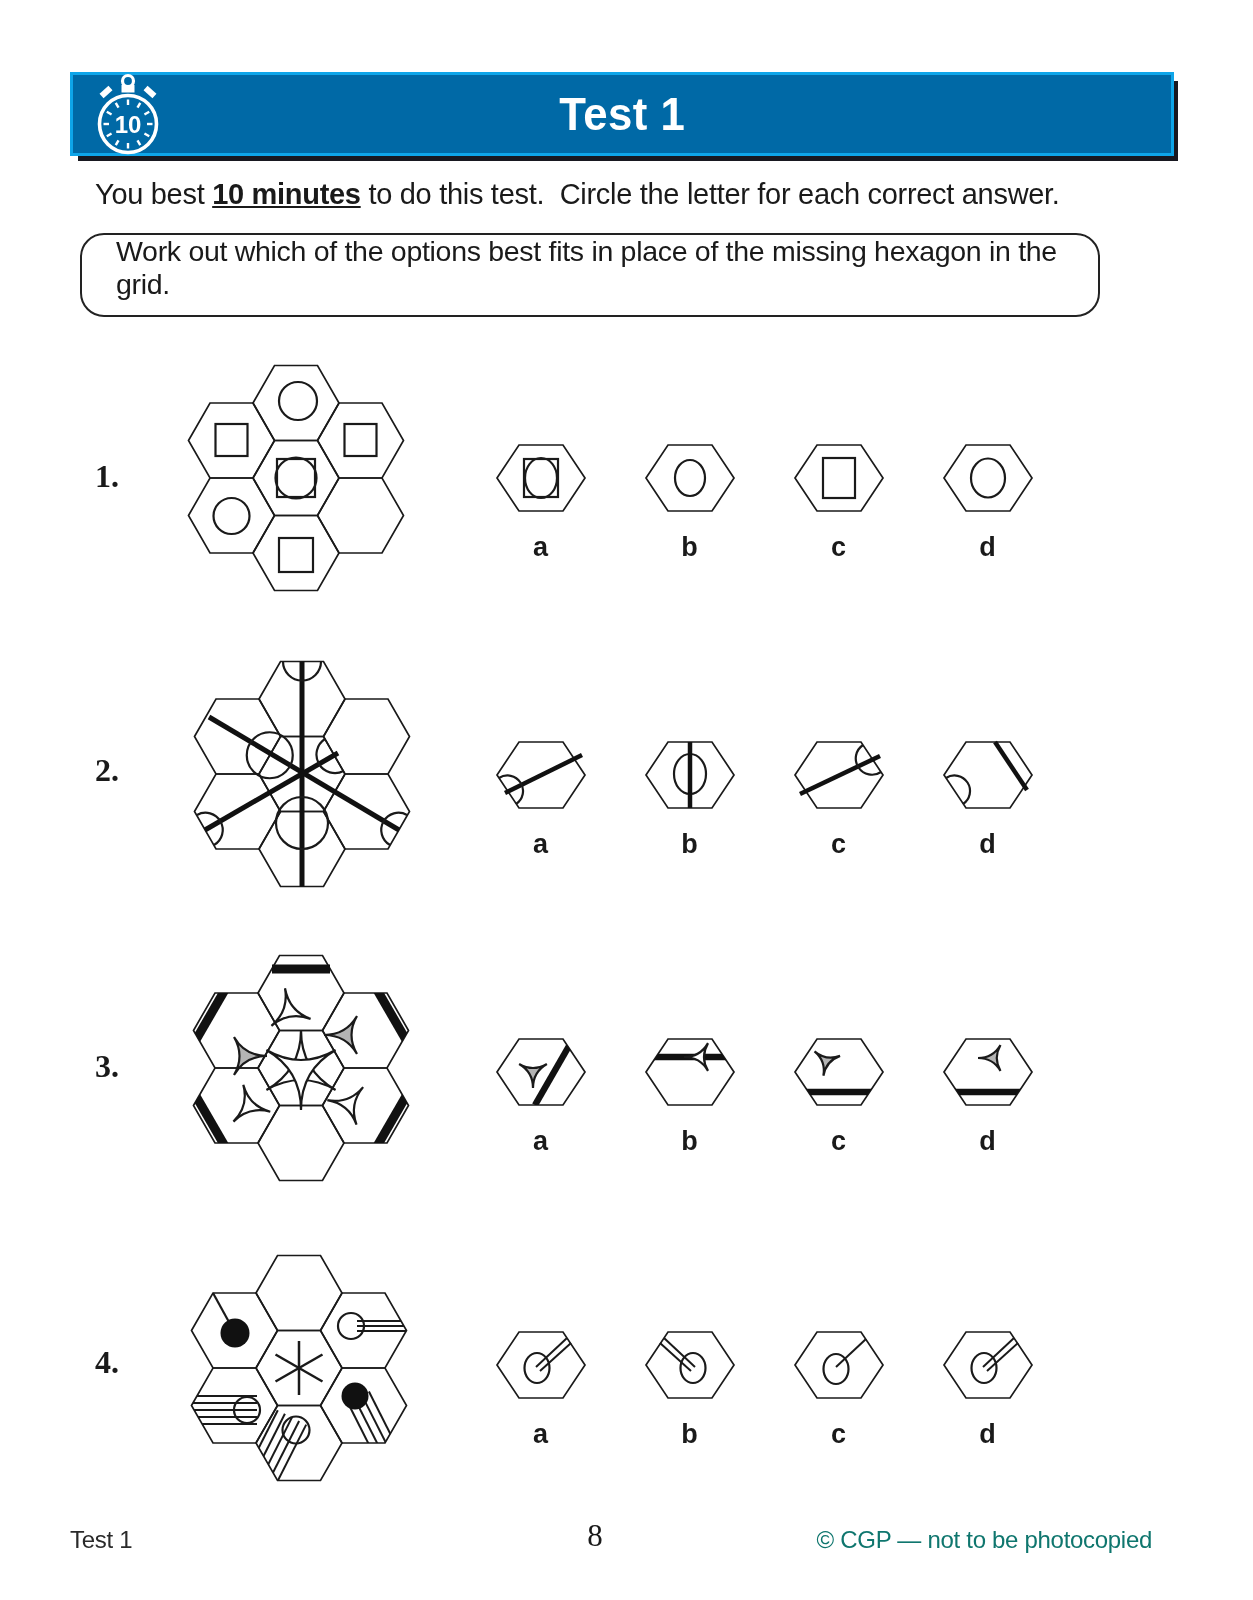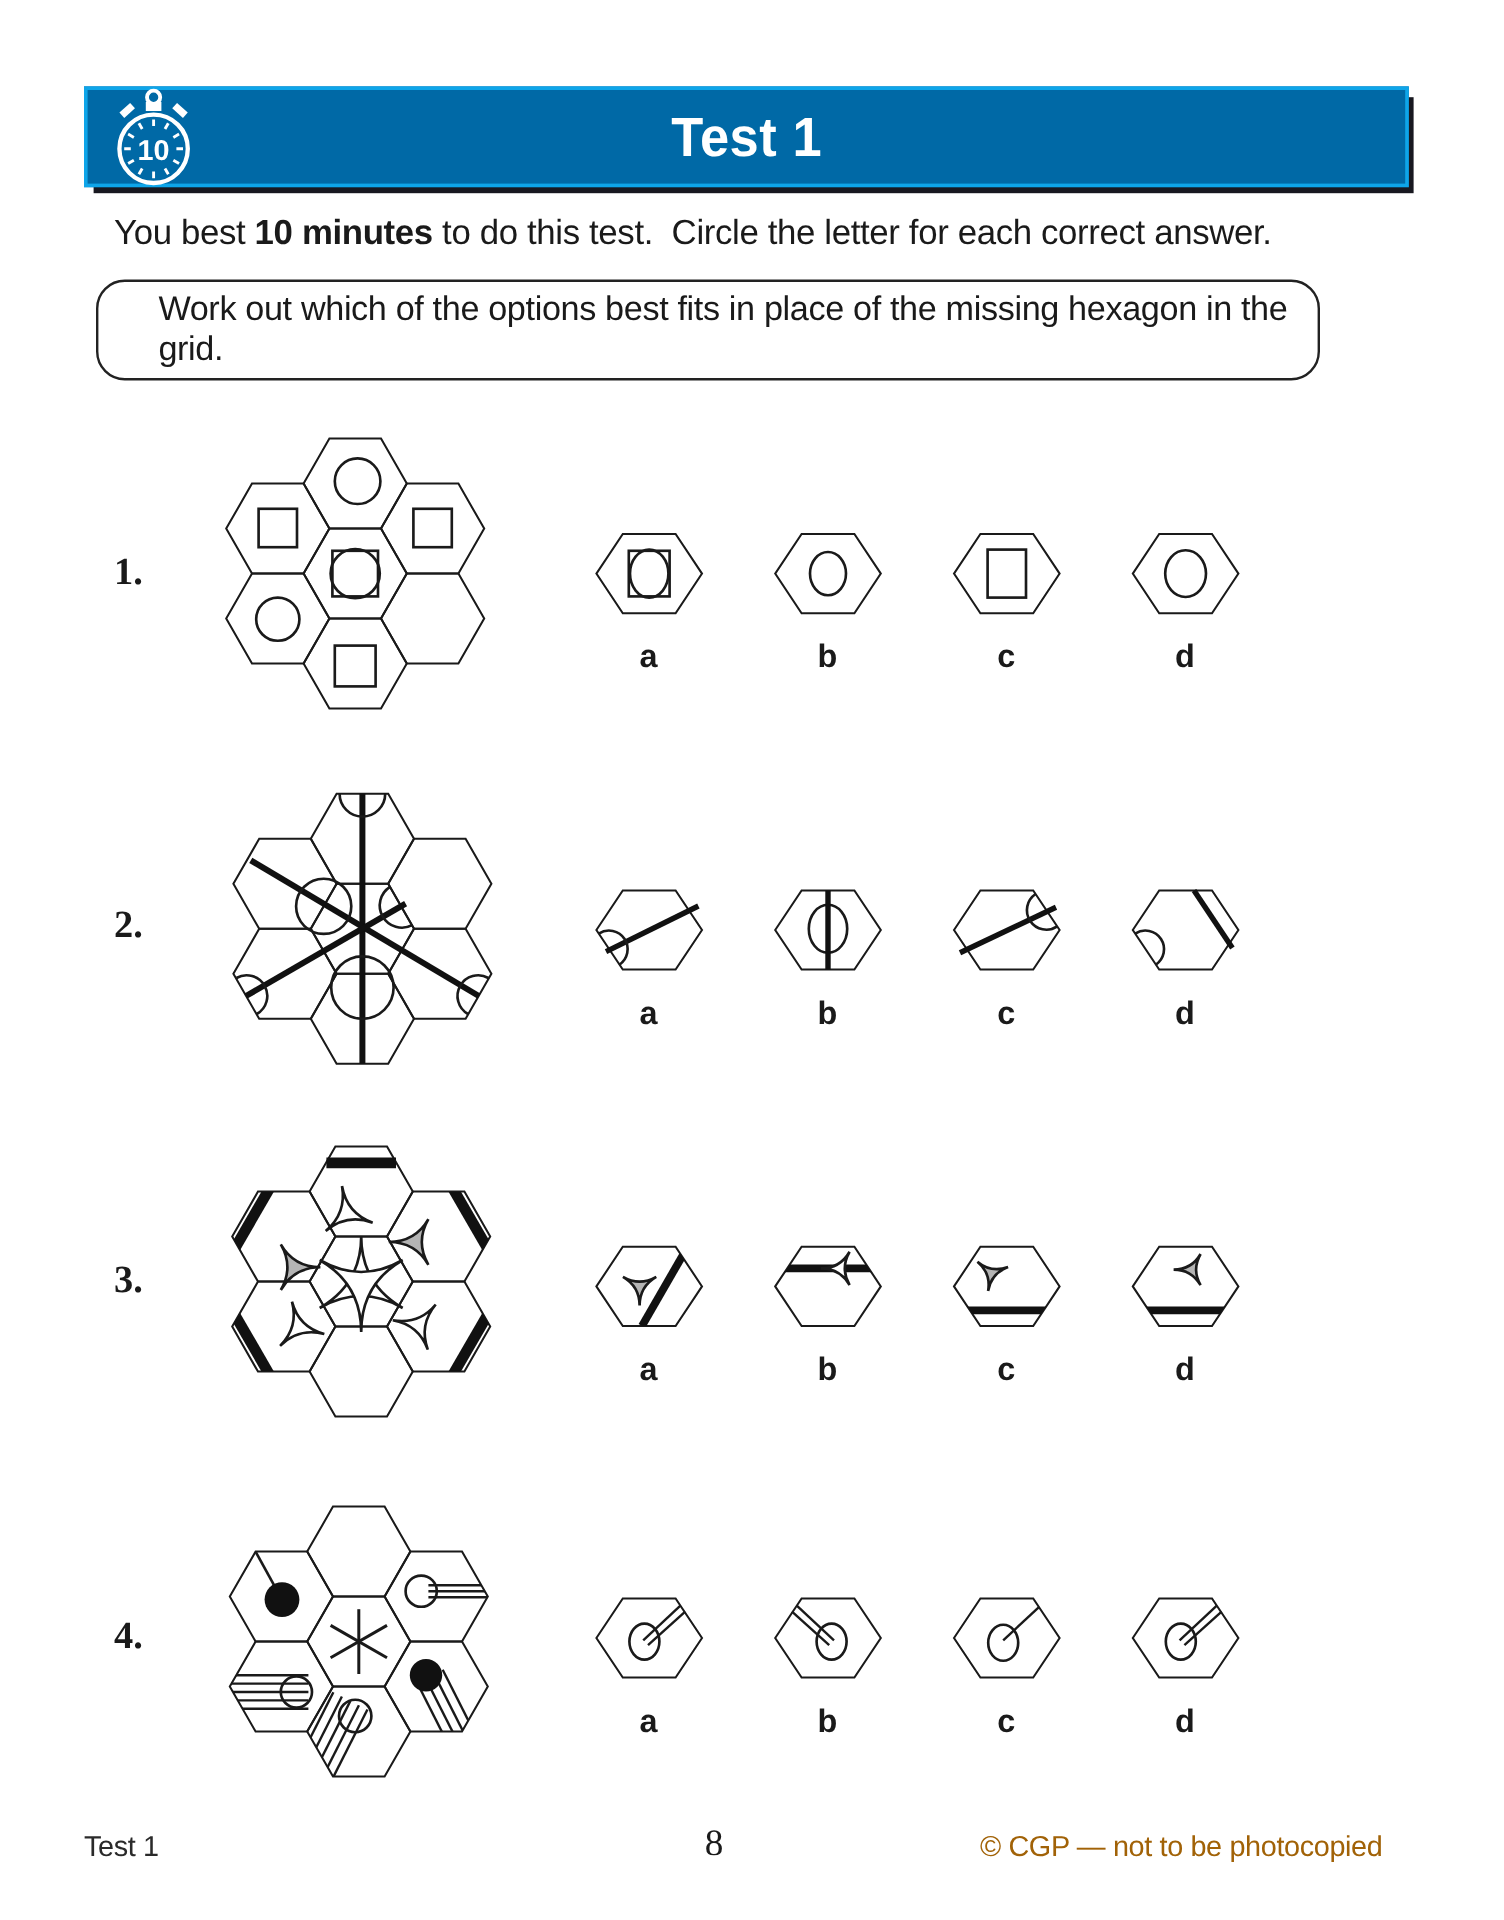--- a/index.html
+++ b/index.html
@@ -15,41 +15,41 @@
   }
   .banner-title{
     color:#ffffff;font-size:46px;font-weight:bold;letter-spacing:0.5px;
     transform:scaleX(0.95);
   }
   .stopwatch{position:absolute;left:10px;top:-4px;width:90px;height:90px;}
   .intro{
     position:absolute;left:95px;top:178px;width:1060px;
     font-size:29px;white-space:pre-wrap;letter-spacing:-0.3px;
   }
-  .intro b{font-weight:bold;}
+  .intro b{font-weight:bold;text-decoration:underline;}
   .task-box{
     position:absolute;left:80px;top:233px;width:1020px;height:84px;
     border:2.5px solid #222;border-radius:24px;
-    display:flex;align-items:center;box-sizing:border-box;padding-left:50px;
+    display:flex;box-sizing:border-box;padding-left:34px;
     font-size:28.5px;letter-spacing:-0.3px;
   }
   .qnum{
     position:absolute;left:95px;font-family:"Liberation Serif",serif;
     font-weight:bold;font-size:32px;
   }
   .grid-fig{position:absolute;width:300px;height:300px;}
   .opt-row{
     position:absolute;left:466px;width:596px;display:flex;
   }
   .opt-cell{width:149px;display:flex;flex-direction:column;align-items:center;}
   .opt-label{font-size:27px;font-weight:bold;margin-top:11px;}
   .footer-left{position:absolute;left:70px;top:1526px;font-size:24px;color:#2a2a2a;letter-spacing:-0.3px;}
   .footer-page{position:absolute;left:545px;top:1518px;width:100px;text-align:center;
     font-family:"Liberation Serif",serif;font-size:31px;}
-  .footer-right{position:absolute;right:101px;top:1526px;font-size:24px;color:#a16207;letter-spacing:-0.3px;}
+  .footer-right{position:absolute;right:101px;top:1526px;font-size:24px;color:#0f766e;letter-spacing:-0.3px;}
   svg .hx{fill:none;stroke:#1a1a1a;stroke-width:1.7;}
   svg .thin{fill:none;stroke:#1a1a1a;stroke-width:2.2;}
   svg .thick{fill:none;stroke:#111;stroke-width:5;}
   svg .stripe{fill:none;stroke:#111;stroke-width:9;}
   svg .ostripe{fill:none;stroke:#111;stroke-width:6.5;}
   svg .star-w{fill:#ffffff;stroke:#1a1a1a;stroke-width:2.2;}
   svg .star-g{fill:#b4b4b4;stroke:#1a1a1a;stroke-width:2.2;}
 </style>
 </head>
 <body>

